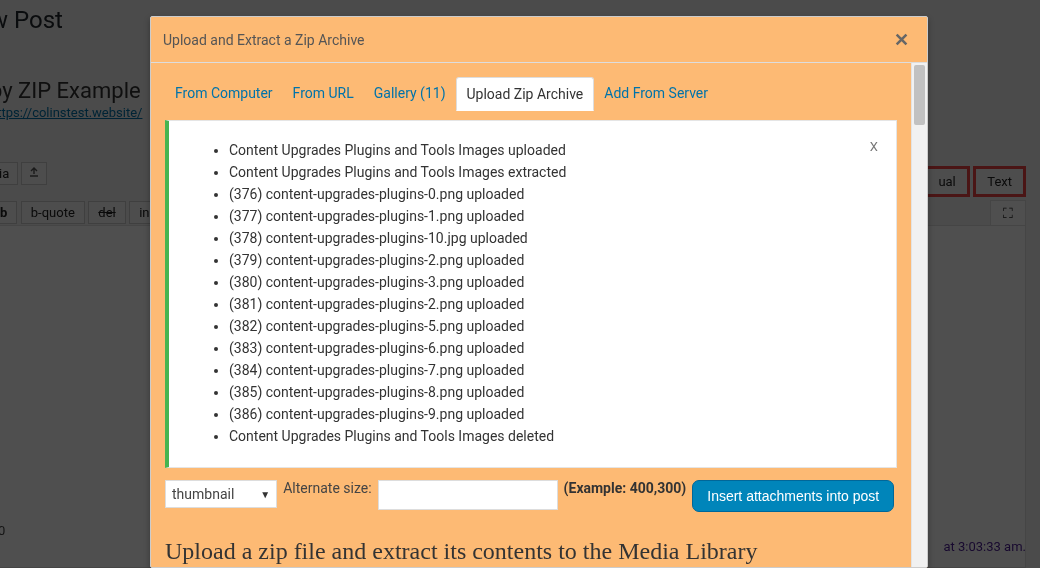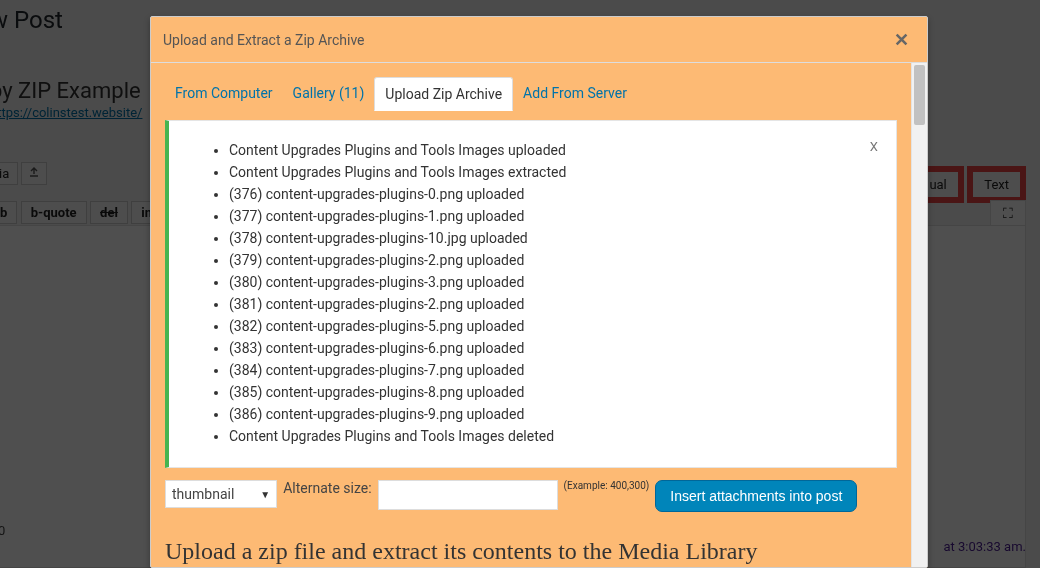--- a/index.html
+++ b/index.html
@@ -6,24 +6,24 @@
   html,body { width:1040px; height:568px; overflow:hidden; font-family:-apple-system,BlinkMacSystemFont,"Segoe UI",Roboto,Helvetica,Arial,sans-serif; background:#fff;}
   
   .overlay { position:absolute; inset:0; background:rgba(0,0,0,0.69); }
   .bg { position:absolute; inset:0; color:#222; font-size:14px; background:#f1f1f1;}
   .bg-title { position:absolute; left:-10px; top:6px; font-size:24px; font-weight:400; color:#23282d;}
   .bg-sub { position:absolute; left:-10px; top:78px; font-size:22px; color:#333;}
   .bg-link { position:absolute; left:-10px; top:105px; font-size:13px; color:#0073aa; text-decoration:underline;}
   .bg-media { position:absolute; left:-10px; top:162px; font-size:13px;}
   .bg-media span.btn { border:1px solid #ccc; background:#f7f7f7; padding:3px 8px; display:inline-block;}
   .bg-toolbar { position:absolute; left:-10px; top:201px; }
-  .bg-toolbar .btn { border:1px solid #ccc; background:#f7f7f7; padding:3px 9px; display:inline-block; font-size:13px;font-weight:bold;}
+  .bg-toolbar .btn { border:1px solid #ccc; background:#f7f7f7; padding:3px 9px; display:inline-block; font-size:13px;}
   .bg-toolbar .del { text-decoration:line-through;}
   .bg-right-tabs { position:absolute; right:14px; top:166px; }
-  .bg-right-tabs .btn { border:6px solid #ef4444; background:#f7f7f7; padding:5px 11px; display:inline-block; font-size:13px;}
+  .bg-right-tabs .btn { border:3px solid #ef4444; background:#f7f7f7; padding:5px 11px; display:inline-block; font-size:13px;}
   .bg-fs { position:absolute; right:14px; top:200px; border:1px solid #ddd; background:#fff; width:36px; height:26px; display:flex; align-items:center; justify-content:center;}
   .bg-editor { position:absolute; left:-10px; right:14px; top:225px; bottom:0; background:#fff; border:1px solid #ddd;}
   .bg-footer { position:absolute; right:14px; bottom:14px; font-size:13px; color:#4c1d95;}
 
   
   .modal { position:absolute; left:150px; top:16px; right:112px; bottom:0; background:#fdba74; border:1px solid #ccc; border-radius:2px; box-shadow:0 3px 6px rgba(0,0,0,0.3); display:flex; flex-direction:column;}
   .modal-head { display:flex; align-items:center; padding:10px 12px; border-bottom:1px solid #ddd; font-size:14px; color:#555;}
   .modal-head .close { margin-left:auto; font-size:18px; color:#666; font-weight:bold; cursor:pointer; padding:2px 6px;}
   .modal-body { flex:1; display:flex; overflow:hidden;}
   .scrollbar { width:16px; background:#f1f1f1; border-left:1px solid #e3e3e3; position:relative;}
@@ -33,21 +33,21 @@
   .tabs > div { padding:8px 10px; cursor:pointer;}
   .tabs > div.active { color:#333; border:1px solid #ddd; border-bottom:1px solid #fff; border-radius:3px 3px 0 0; margin-bottom:-1px; background:#fff;}
   .result-box { margin-top:10px; border:1px solid #e5e5e5; border-left:4px solid #46b450; padding:18px 24px 20px 24px; position:relative; background:#fff; font-size:14px; color:#444;}
   .result-box .dismiss { position:absolute; right:18px; top:18px; font-size:13px; color:#777; cursor:pointer;}
   .result-box ul { list-style:disc; padding-left:36px;}
   .result-box ul li { padding:3px 0; color:#333;}
   .sizer-row { display:flex; align-items:flex-start; gap:6px; margin-top:12px; font-size:14px; color:#444;}
   .select-wrap { border:1px solid #ddd; padding:5px 6px; display:flex; align-items:center; gap:26px; background:#fff; font-size:14px; color:#444;}
   .select-wrap .caret { font-size:10px; color:#333;}
   .alt-input { border:1px solid #ddd; height:30px; width:180px; background:#fff;}
-  .example { color:#333; font-size:10px;}
+  .example { color:#333; font-size:14px;font-weight:bold;}
   .blue-btn { background:#0085ba; color:#fff; border:1px solid #006799; padding:7px 14px; font-size:14px; cursor:pointer; border-radius:7px;}
   .section-heading { font-family:Georgia,"Times New Roman",serif; font-size:24px; color:#333; margin-top:26px; font-weight:400;}
   .icon { display:inline-block;}
   .expand-icon { font-size:14px;}
 </style>
 </head>
 <body>
 
 <div class="bg">
   <div class="bg-title">w Post</div>
@@ -84,20 +84,21 @@
 <div class="modal">
   <div class="modal-head">
     <span>Upload and Extract a Zip Archive</span>
     <span class="close">✕</span>
   </div>
   <div class="modal-body">
     <div class="content">
 
       <div class="tabs">
         <div>From Computer</div>
+        <div>From URL</div>
         <div>Gallery (11)</div>
         <div class="active">Upload Zip Archive</div>
         <div>Add From Server</div>
       </div>
 
       <div class="result-box">
         <span class="dismiss">X</span>
         <ul>
           <li>Content Upgrades Plugins and Tools Images uploaded</li>
           <li>Content Upgrades Plugins and Tools Images extracted</li>

